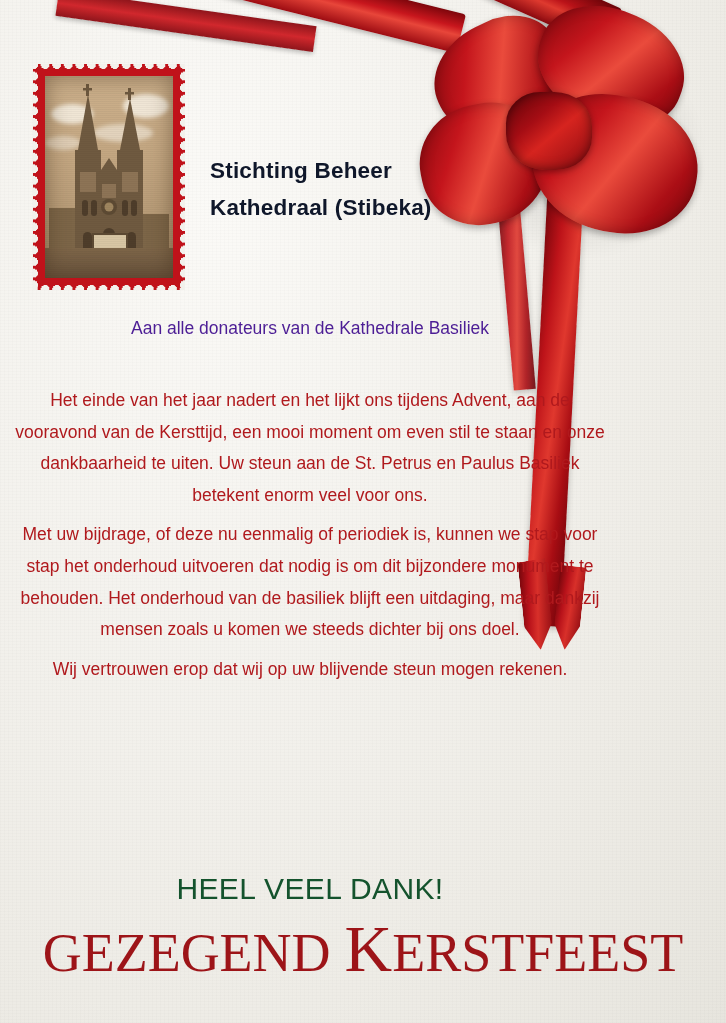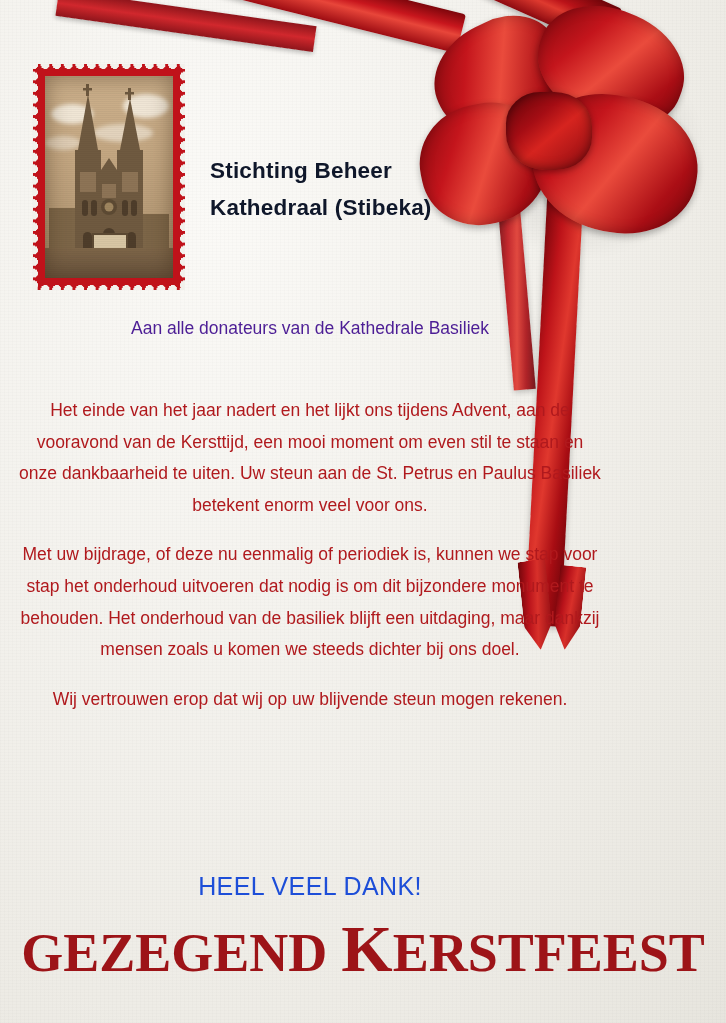--- a/index.html
+++ b/index.html
@@ -234,40 +234,40 @@
 
   .body-copy {
     position: absolute;
     left: 0; top: 377px;
     width: 620px;
     color: #b0191d;
     font-size: 17.5px;
     line-height: 31.6px;
     text-align: center;
   }
-  .body-copy p { margin: 18px; }
+  .body-copy p { margin: 8px; }
 
   .thanks {
     position: absolute;
     left: 0; top: 872px;
     width: 620px;
     text-align: center;
-    color: #1d4ed8;
-    font-size: 25px;
+    color: #14532d;
+    font-size: 30px;
     letter-spacing: .4px;
   }
 
   .greeting {
     position: absolute;
     left: 0; top: 918px;
     width: 726px;
     text-align: center;
     color: #9d1418;
     font-family: "Liberation Serif", "DejaVu Serif", serif;
-    font-weight: bold;
+    font-weight: normal;
     font-size: 54px;
     line-height: 62px;
     white-space: nowrap;
   }
   .greeting .cap { font-size: 66px; }
   .greeting .w2 { margin-left: 14px; }
 </style>
 </head>
 <body>
 

